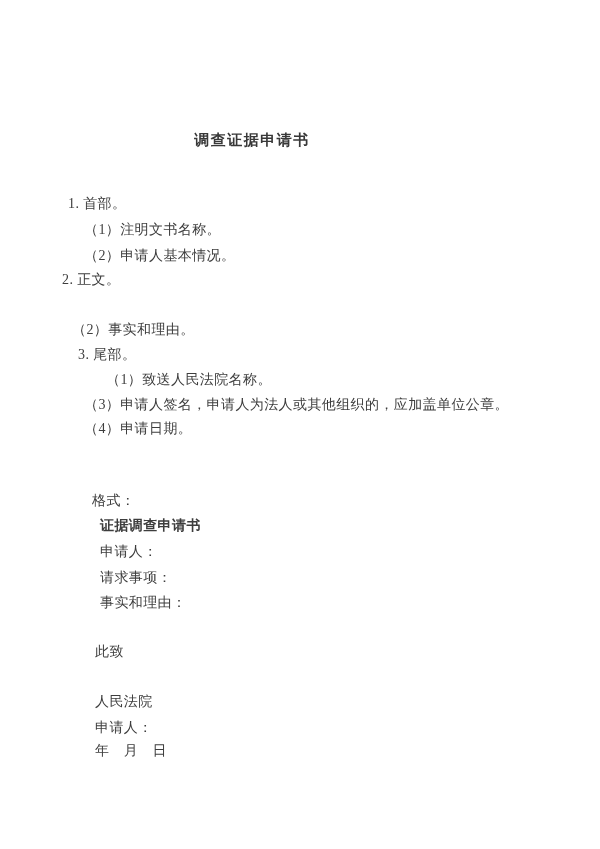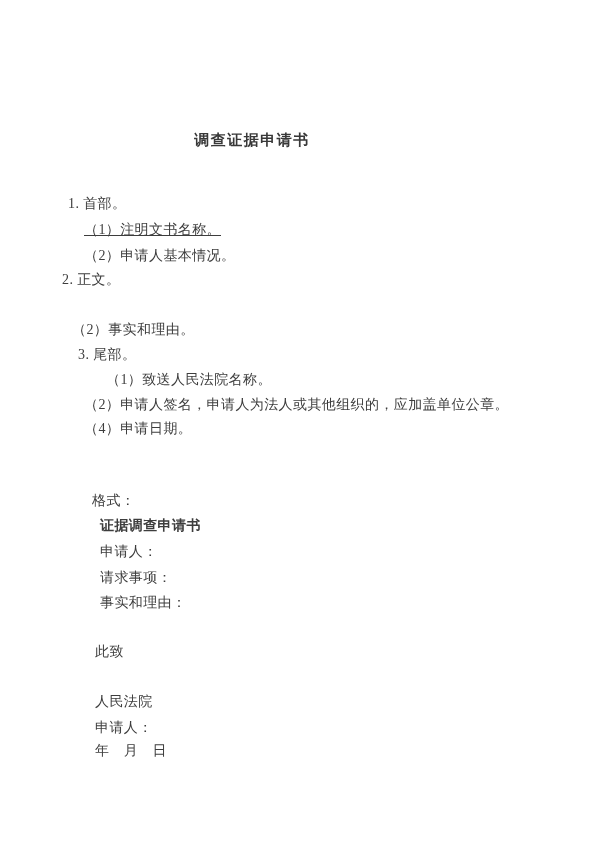--- a/index.html
+++ b/index.html
@@ -38,29 +38,29 @@
   }
 </style>
 </head>
 <body>
 
 <div class="page">
 
   <h1 class="doc-title">调查证据申请书</h1>
 
   <div class="line" style="left:68px; top:196px;">1. 首部。</div>
-  <div class="line" style="left:84px; top:222px;text-decoration:underline;">（1）注明文书名称。</div>
+  <div class="line" style="left:84px; top:222px;">（1）注明文书名称。</div>
   <div class="line" style="left:84px; top:248px;">（2）申请人基本情况。</div>
 
   <div class="line" style="left:62px; top:272px;">2. 正文。</div>
   <div class="line" style="left:72px; top:322px;">（2）事实和理由。</div>
 
   <div class="line" style="left:78px; top:347px;">3. 尾部。</div>
   <div class="line" style="left:76px; top:372px;margin-left:30px;">（1）致送人民法院名称。</div>
-  <div class="line" style="left:84px; top:397px;">（2）申请人签名，申请人为法人或其他组织的，应加盖单位公章。</div>
+  <div class="line" style="left:84px; top:397px;">（3）申请人签名，申请人为法人或其他组织的，应加盖单位公章。</div>
   <div class="line" style="left:84px; top:421px;">（4）申请日期。</div>
 
   <div class="line" style="left:92px; top:493px;">格式：</div>
   <div class="line" style="left:100px; top:518px;font-weight:bold;">证据调查申请书</div>
   <div class="line" style="left:100px; top:544px;">申请人：</div>
   <div class="line" style="left:100px; top:570px;">请求事项：</div>
   <div class="line" style="left:100px; top:595px;">事实和理由：</div>
 
   <div class="line" style="left:95px; top:644px;">此致</div>
   <div class="line" style="left:95px; top:694px;">人民法院</div>

